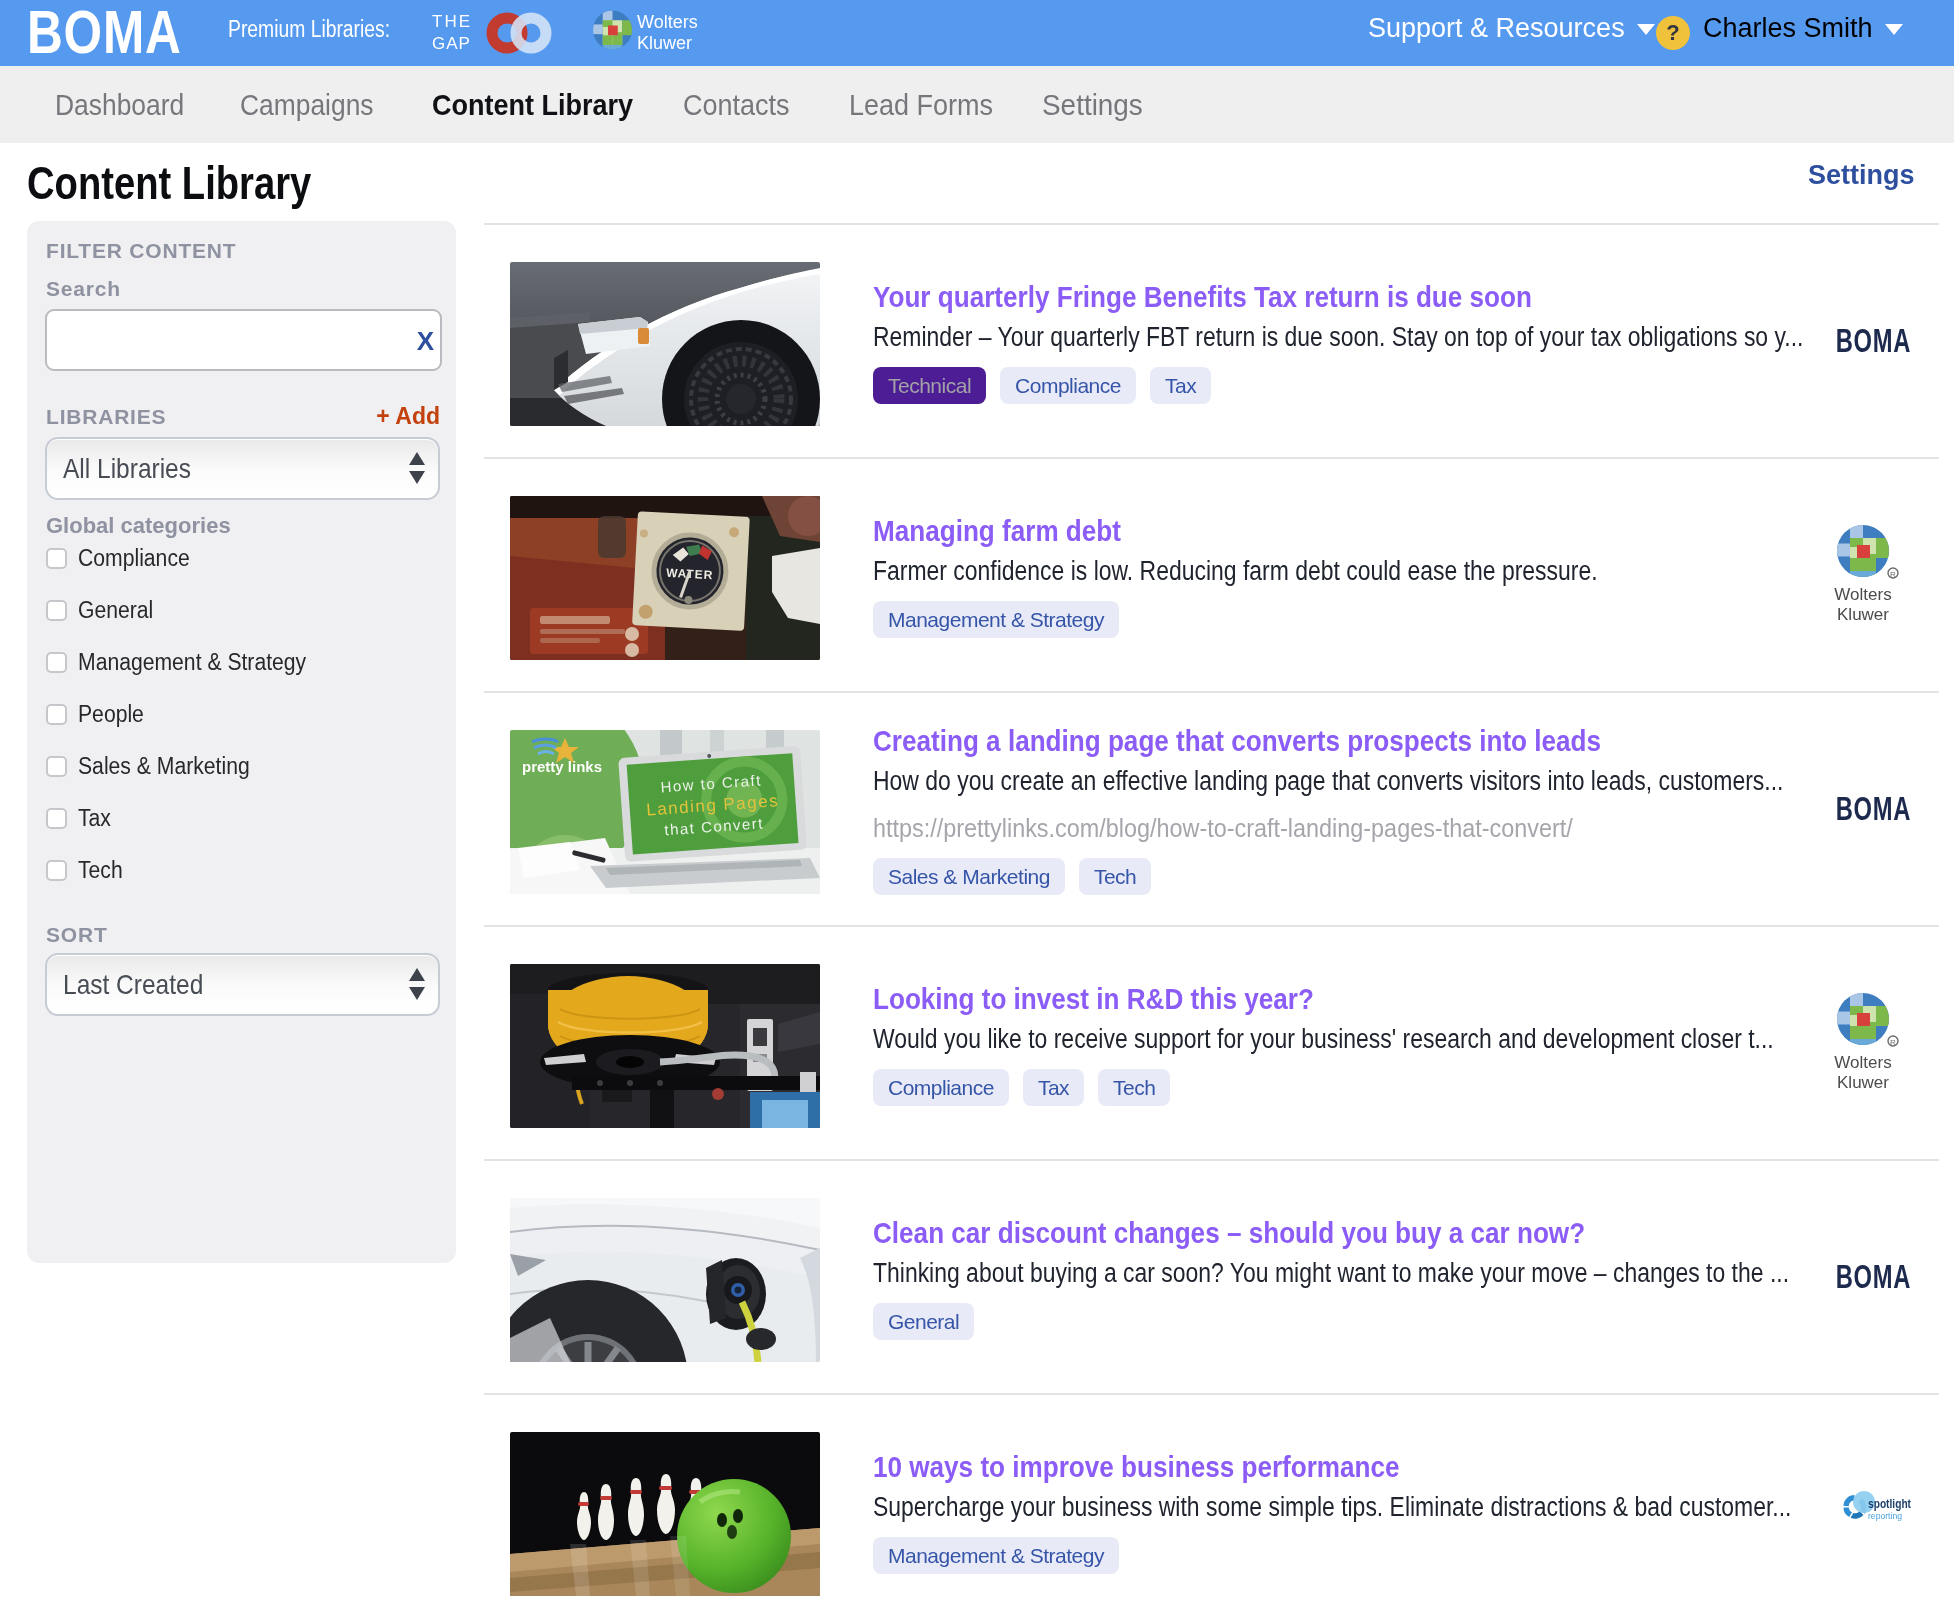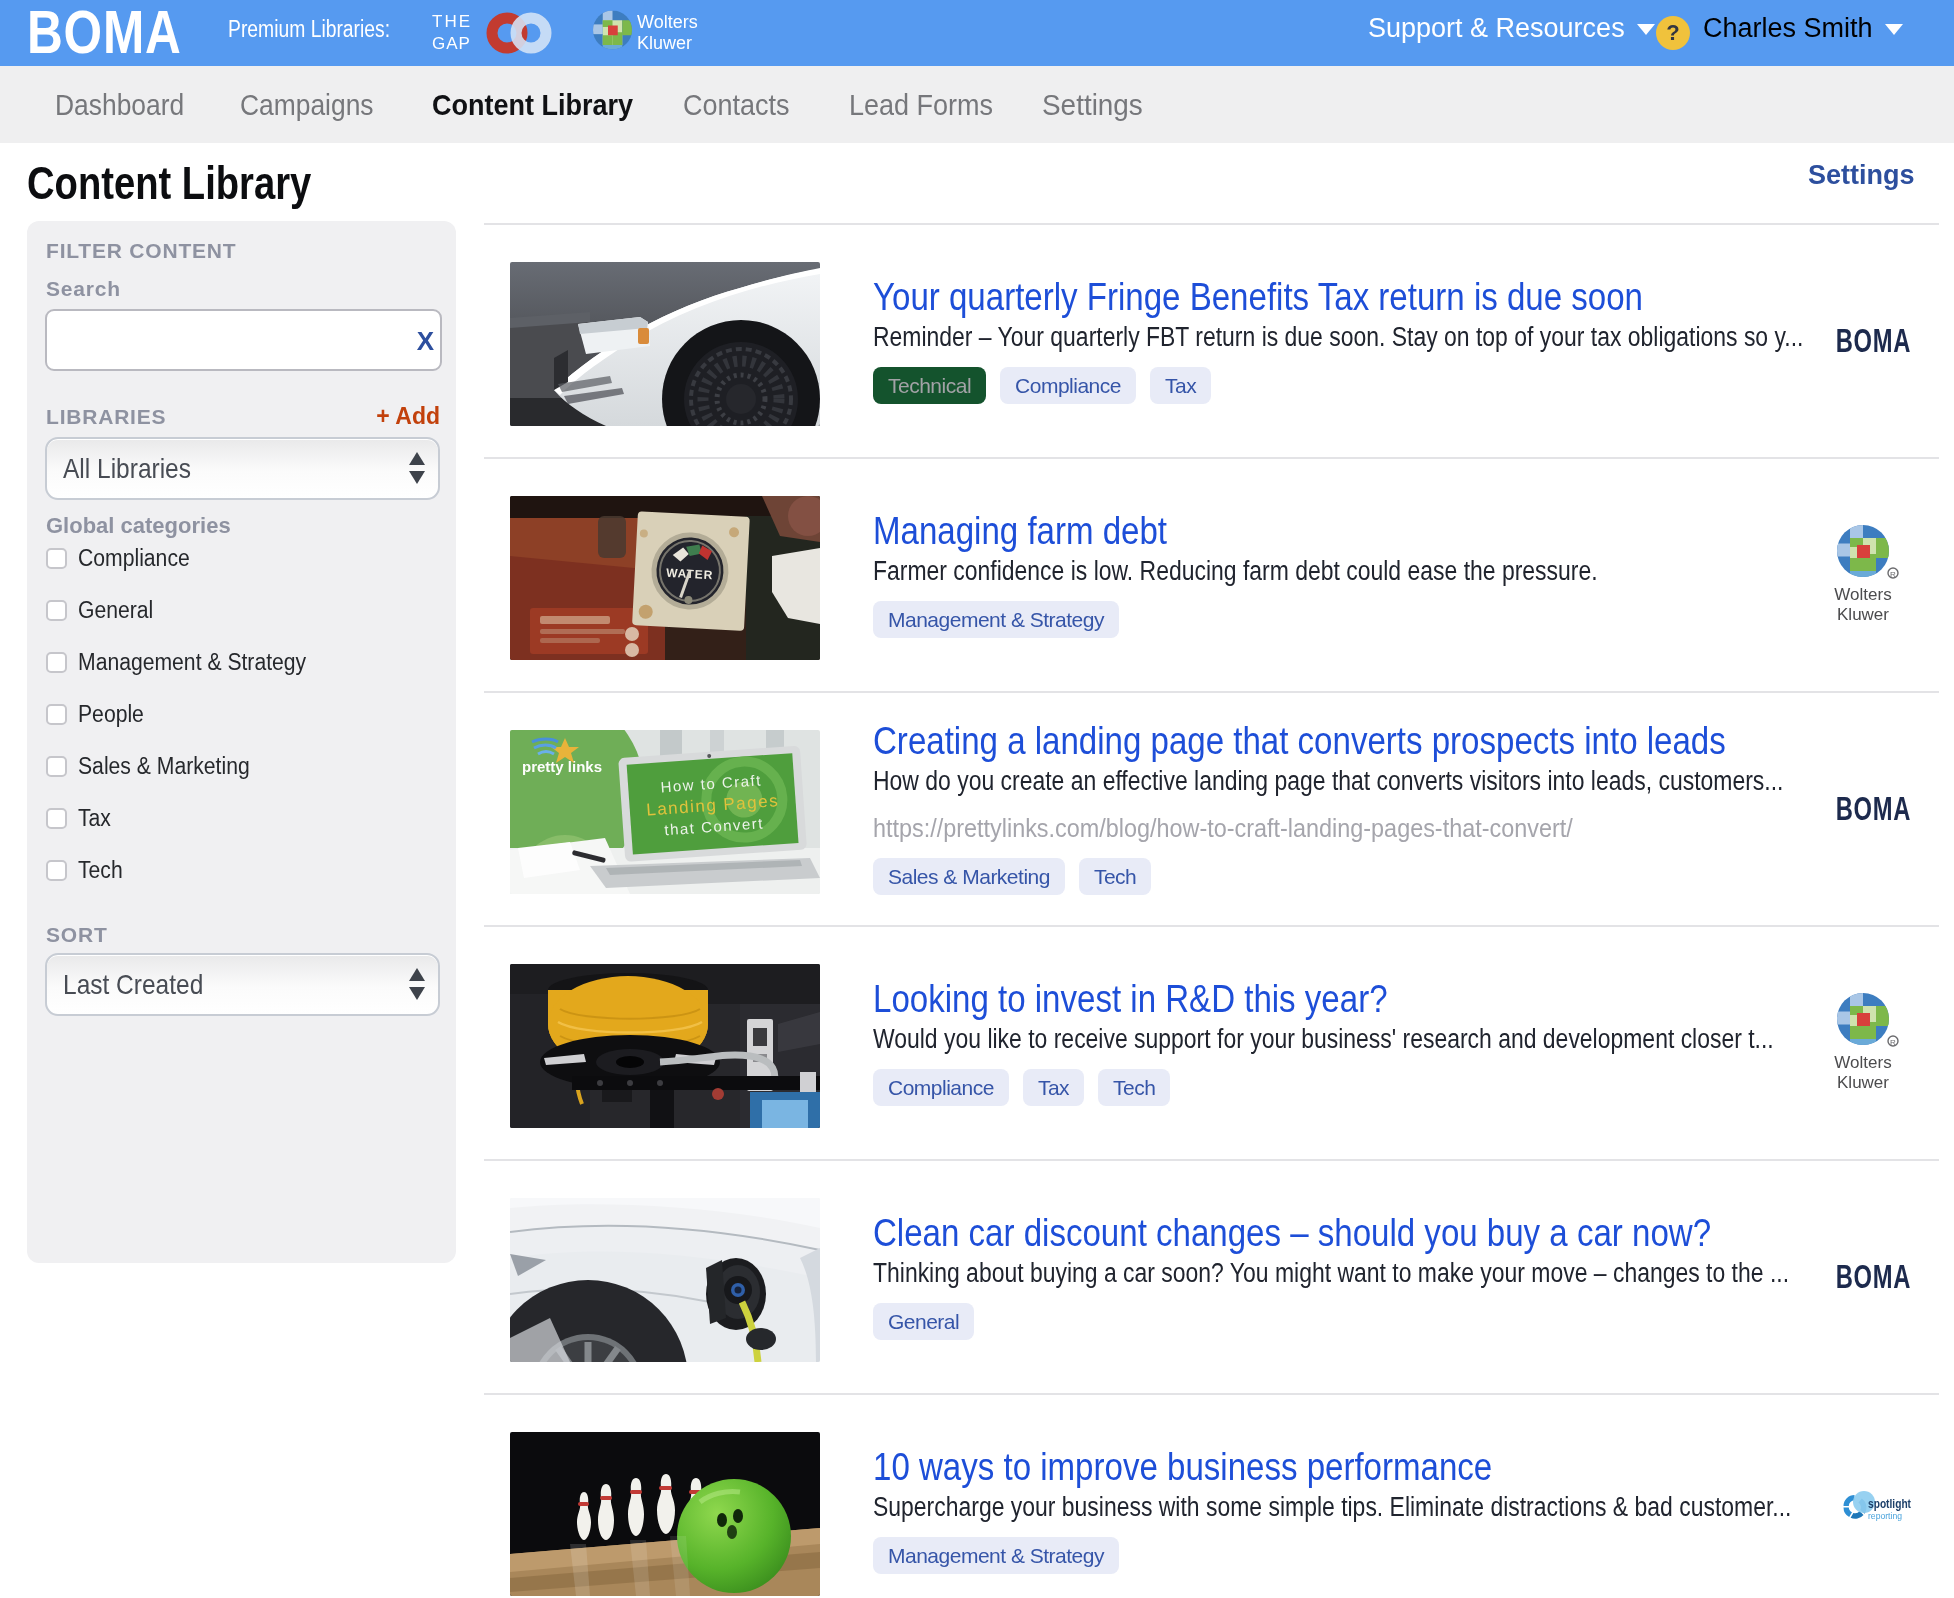--- a/index.html
+++ b/index.html
@@ -42,28 +42,28 @@
 .cbs{position:absolute;left:18px;top:322px}
 .cbrow{position:relative;height:52px;width:380px}
 .cbrow .cb{position:absolute;left:1px;top:5px;width:21px;height:21px;background:#fff;border:2px solid #c6c6cb;border-radius:5px}
 .cbrow .cl{position:absolute;left:33px;top:2px;font-size:23px;color:#26282c;transform:scaleX(.92);transform-origin:0 0;white-space:nowrap}
 
 .list{position:absolute;left:484px;top:80px;width:1455px}
 .row{display:flex;align-items:center;height:234px;border-top:2px solid #e3e3e6}
 .row .im{flex:0 0 310px;width:310px;height:164px;margin-left:26px;margin-top:5px;border-radius:2px;overflow:hidden}
 .row .im svg{display:block}
 .txt{flex:1 1 auto;margin-left:53px;min-width:0}
-.tit{font-size:38px;font-weight:400;color:#1d4ed8;line-height:36px}
+.tit{font-size:30px;font-weight:700;color:#8b5cf6;line-height:36px}
 .des{font-size:27px;color:#20242e;line-height:34px;margin-top:5px}
 .lnk{font-size:26px;color:#a5a5ac;line-height:34px;margin-top:13px}
 .lnk .sx{transform:scaleX(.9)}
 .tags{margin-top:13px;display:flex}
 .tag{height:37px;line-height:37px;padding:0 15px;border-radius:8px;margin-right:14px;
   background:#e8ebf7;color:#3655a8;font-size:21px;letter-spacing:-.5px}
-.tag.gy{background:#14532d;color:#a2a2a6}
+.tag.gy{background:#4c1d95;color:#a2a2a6}
 .logo{flex:0 0 97px;display:flex;justify-content:center;margin-right:13px}
 .bomalogo{display:inline-block;font-size:33px;font-weight:700;color:#1d2a4d;transform:scaleX(.72);transform-origin:50% 50%;letter-spacing:1px}
 </style>
 </head>
 <body>
 <div class="hd">
   <div class="boma">BOMA</div>
   <div class="prem"><span style="display:inline-block;transform:scaleX(.84);transform-origin:0 50%;white-space:nowrap">Premium Libraries:</span></div>
   <svg style="position:absolute;left:432px;top:8px" width="125" height="50" viewBox="0 0 125 50">
     <text x="0" y="19" font-size="17" fill="#fff" letter-spacing="2">THE</text>

